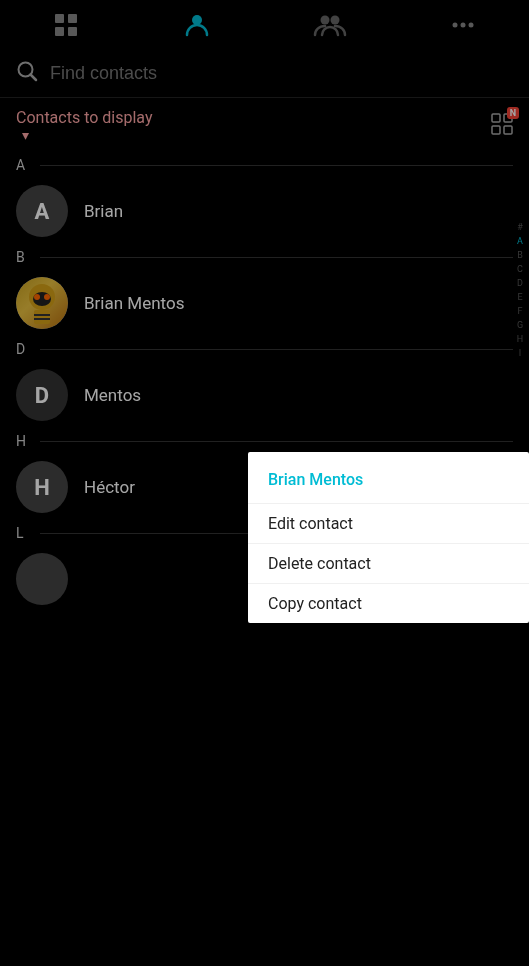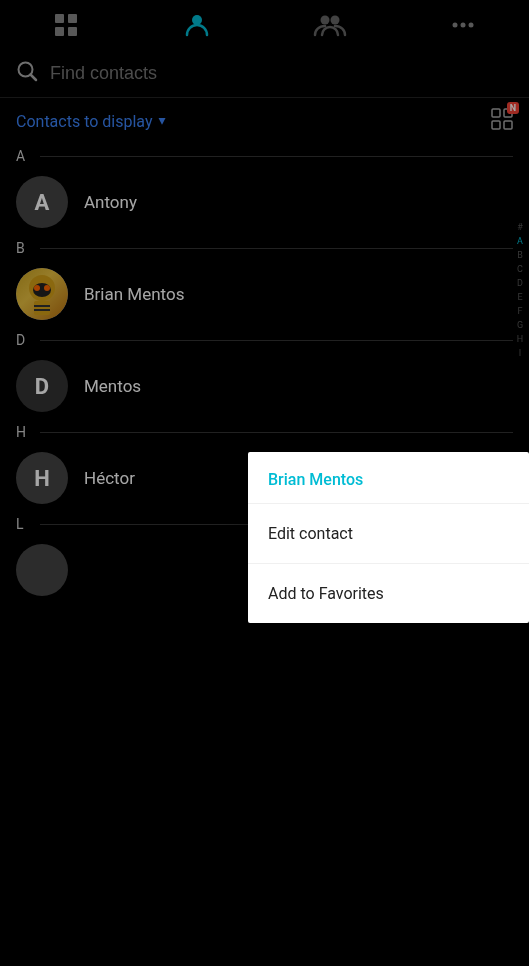--- a/index.html
+++ b/index.html
@@ -46,23 +46,24 @@
     
     .contacts-header {
       display: flex;
       align-items: center;
       justify-content: space-between;
       padding: 10px 16px;
       background: #000;
     }
     .contacts-header .filter-btn {
       display: flex;
-      color: #3b82f6;
+      color: #fca5a5;
       font-size: 16px;
       cursor: pointer;
+      flex-direction: column;
     }
     .contacts-header .filter-btn .chevron {
       margin-left: 6px;
       font-size: 14px;
     }
     .contacts-header .grid-badge {
       position: relative;
       cursor: pointer;
     }
     .grid-badge .badge-n {
@@ -183,21 +184,21 @@
       color: #00bcd4;
       font-size: 16px;
       font-weight: 500;
       padding: 18px 20px 14px 20px;
       border-bottom: 0;
     }
 
     .context-menu-item {
       color: #222;
       font-size: 16px;
-      padding: 20px 20px;
+      padding: 10px 20px;
       cursor: pointer;
       border-top: 1px solid #f0f0f0;
     }
 
     
     .brian-avatar-inner {
       width: 52px;
       height: 52px;
       border-radius: 50%;
       background: linear-gradient(135deg, #c8a020 0%, #e8c040 40%, #b87010 100%);
@@ -287,21 +288,21 @@
 </div>
 
 <div class="contact-list">
 
   <div class="section-header">
     <span class="section-letter">A</span>
     <div class="section-line"></div>
   </div>
   <div class="contact-item">
     <div class="contact-avatar antony">A</div>
-    <span class="contact-name">Antony</span>
+    <span class="contact-name">Brian</span>
   </div>
 
   <div class="section-header">
     <span class="section-letter">B</span>
     <div class="section-line"></div>
   </div>
   <div class="contact-item">
     <div class="contact-avatar brian">
 
       <div class="brian-avatar-inner">
@@ -351,14 +352,15 @@
   </div>
 
 </div>
 
 <div class="context-overlay"></div>
 
 <div class="context-menu">
   <div class="context-menu-title">Brian Mentos</div>
 
   <div class="context-menu-item">Edit contact</div>
-  <div class="context-menu-item">Add to Favorites</div>
+  <div class="context-menu-item">Delete contact</div>
+  <div class="context-menu-item">Copy contact</div>
 </div>
 
 </body></html>

